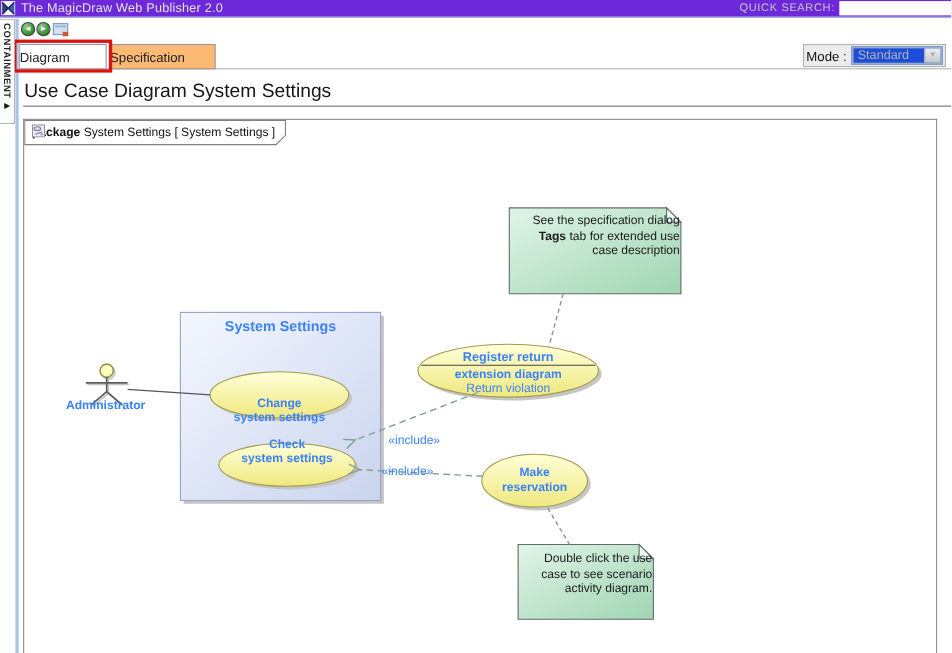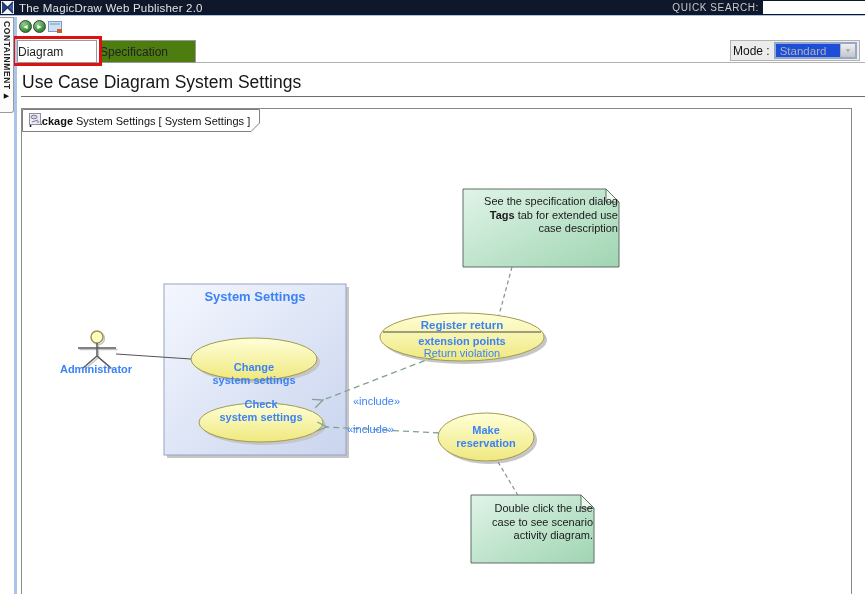--- a/index.html
+++ b/index.html
@@ -4,21 +4,21 @@
 <style>
   * { margin:0; padding:0; box-sizing:border-box; }
   html,body { background:#fff; }
   .screen {
     position:relative; width:865px; height:594px; overflow:hidden;
     background:#fff; font-family:"Liberation Sans", sans-serif;
   }
   
   .topbar {
     position:absolute; left:0; top:0; width:865px; height:16px;
-    background:#0f172a; border-bottom:1px solid #a9c3e4;
+    background:#6d28d9; border-bottom:1px solid #a9c3e4;
     display:flex; align-items:center;
   }
   .logo { width:13px; height:13px; margin-left:1px; flex:0 0 auto; }
   .app-title { color:#e2e2e2; font-size:11.5px; margin-left:5px; letter-spacing:.2px; white-space:nowrap; }
   .qs-label { margin-left:auto; color:#c9c9c9; font-size:10px; letter-spacing:.6px; }
   .qs-input { width:102px; height:13px; margin-left:4px; border:none; outline:none; background:#fff; font-size:10px; padding:0 2px; }
   
   .containment-tab {
     position:absolute; left:0; top:17px; width:14px; height:96px; z-index:6;
     background:#fcfcfc; border:1px solid #9a9a9a; border-left:none; border-radius:0 0 3px 0;
@@ -40,21 +40,21 @@
     background:#cfe0f2; border:1px solid #7e9cc0;
   }
   .panel-btn .bar { position:absolute; left:1px; top:1px; width:10px; height:2px; background:#9dbbdd; }
   .panel-btn .accent { position:absolute; right:-1px; bottom:-2px; width:5px; height:4px; background:#cf5b30; }
   
   .tab {
     position:absolute; top:40px; height:23px; display:flex; align-items:center; justify-content:flex-start;
     font-size:12px; color:#222; border:1px solid #9a9a9a; cursor:pointer;
   }
   .tab-diagram { left:17px; width:80px; background:#fff; z-index:2; }
-  .tab-spec { left:99px; width:97px; background:#4d7c0f; }
+  .tab-spec { left:99px; width:97px; background:#fdba74; }
   .tabstrip-line { position:absolute; left:17px; top:62px; width:848px; height:1px; background:#b3b3b3; }
   .annotation { position:absolute; left:12px; top:36px; width:90px; height:30px; border:3px solid #dd1111; z-index:4; }
   
   .mode-panel {
     position:absolute; left:730px; top:40px; width:130px; height:21px;
     background:#ececec; border:1px solid #b3b3b3;
     display:flex; align-items:center; gap:4px; padding:0 2px; font-size:12px; color:#111;
   }
   .mode-select { display:flex; align-items:center; flex:1; height:17px; border:2px solid #94a9cb; background:#1d4ed8; }
   .mode-value { flex:1; color:#b2b2b2; font-size:11.5px; padding-left:4px; }
@@ -215,21 +215,21 @@
       <span>System Settings ]</span>
     </div>
 
     <div class="dt note-text" id="note-top-text">
       <div>See the specification dialog</div>
       <div><b>Tags</b><span> tab for extended use</span></div>
       <div>case description</div>
     </div>
 
     <div class="dt" id="reg-name">Register return</div>
-    <div class="dt" id="reg-comp">extension points</div>
+    <div class="dt" id="reg-comp">extension diagram</div>
     <div class="dt" id="reg-ext">Return violation</div>
 
     <div class="dt" id="box-title">System Settings</div>
 
     <div class="dt" id="uc-change">
       <div>Change</div>
       <div>system settings</div>
     </div>
     <div class="dt" id="uc-check">
       <div>Check</div>

